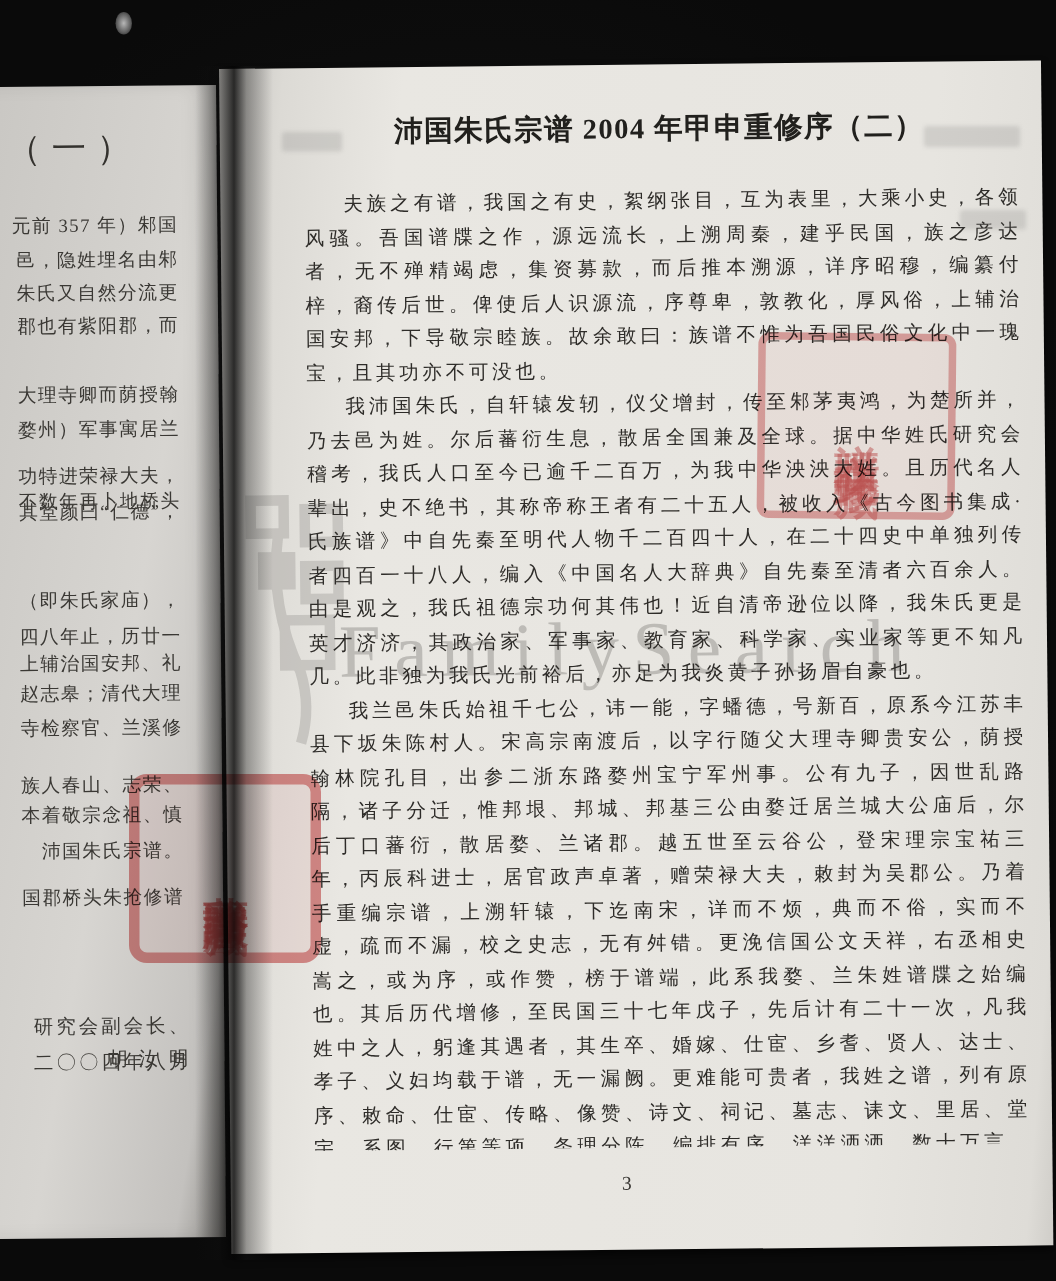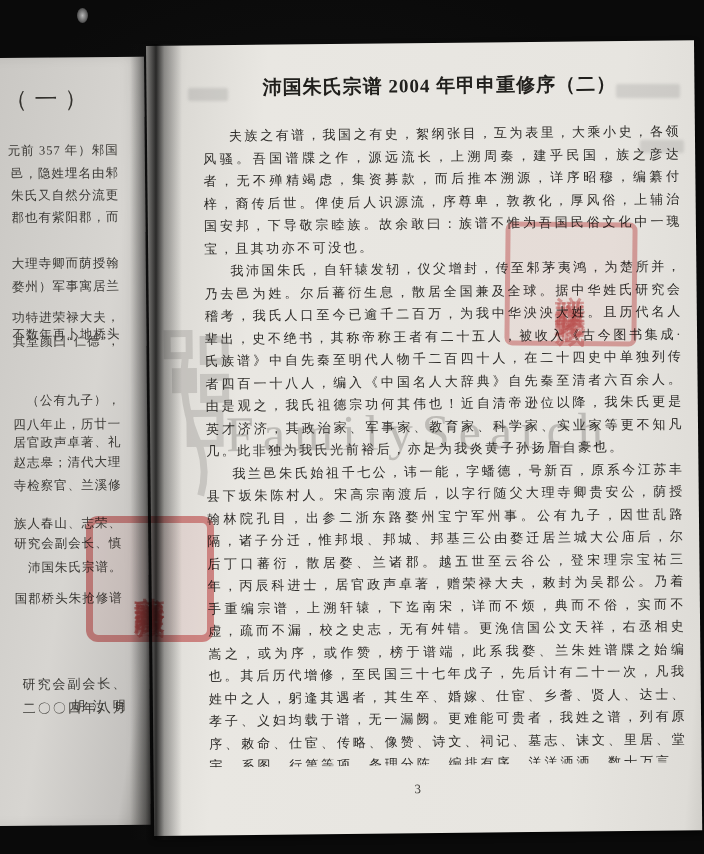--- a/index.html
+++ b/index.html
@@ -83,27 +83,27 @@
     <div class="lp-heading">（一）</div>
     <div class="lp-line" style="top:85px">元前 357 年）邾国</div>
     <div class="lp-line" style="top:108px">邑，隐姓埋名由邾</div>
     <div class="lp-line" style="top:130px">朱氏又自然分流更</div>
     <div class="lp-line" style="top:152px">郡也有紫阳郡，而</div>
     <div class="lp-line" style="top:198px">大理寺卿而荫授翰</div>
     <div class="lp-line" style="top:221px">婺州）军事寓居兰</div>
     <div class="lp-line" style="top:252px">功特进荣禄大夫，</div>
     <div class="lp-line" style="top:269px">不数年再卜地桥头</div>
     <div class="lp-line" style="top:276px">其堂颜曰“仁德”，</div>
-    <div class="lp-line" style="top:335px">（公有九子），</div>
+    <div class="lp-line" style="top:335px">（即朱氏家庙），</div>
     <div class="lp-line" style="top:359px">四八年止，历廿一</div>
-    <div class="lp-line" style="top:377px">居官政声卓著、礼</div>
+    <div class="lp-line" style="top:377px">上辅治国安邦、礼</div>
     <div class="lp-line" style="top:397px">赵志皋；清代大理</div>
     <div class="lp-line" style="top:420px">寺检察官、兰溪修</div>
     <div class="lp-line" style="top:458px">族人春山、志荣、</div>
-    <div class="lp-line" style="top:478px">研究会副会长、慎</div>
+    <div class="lp-line" style="top:478px">本着敬宗念祖、慎</div>
     <div class="lp-line" style="top:502px">沛国朱氏宗谱。</div>
     <div class="lp-line" style="top:533px">国郡桥头朱抢修谱</div>
     <div class="lp-sig" style="top:618px">研究会副会长、</div>
     <div class="lp-sig" style="top:640px">胡 汝 明</div>
     <div class="lp-sig" style="top:642px">二〇〇四年八月</div>
   </div>
 
   <div class="main-page">
     <div class="watermark">
       <svg class="wm-logo" width="78" height="170" viewBox="0 0 78 170">

